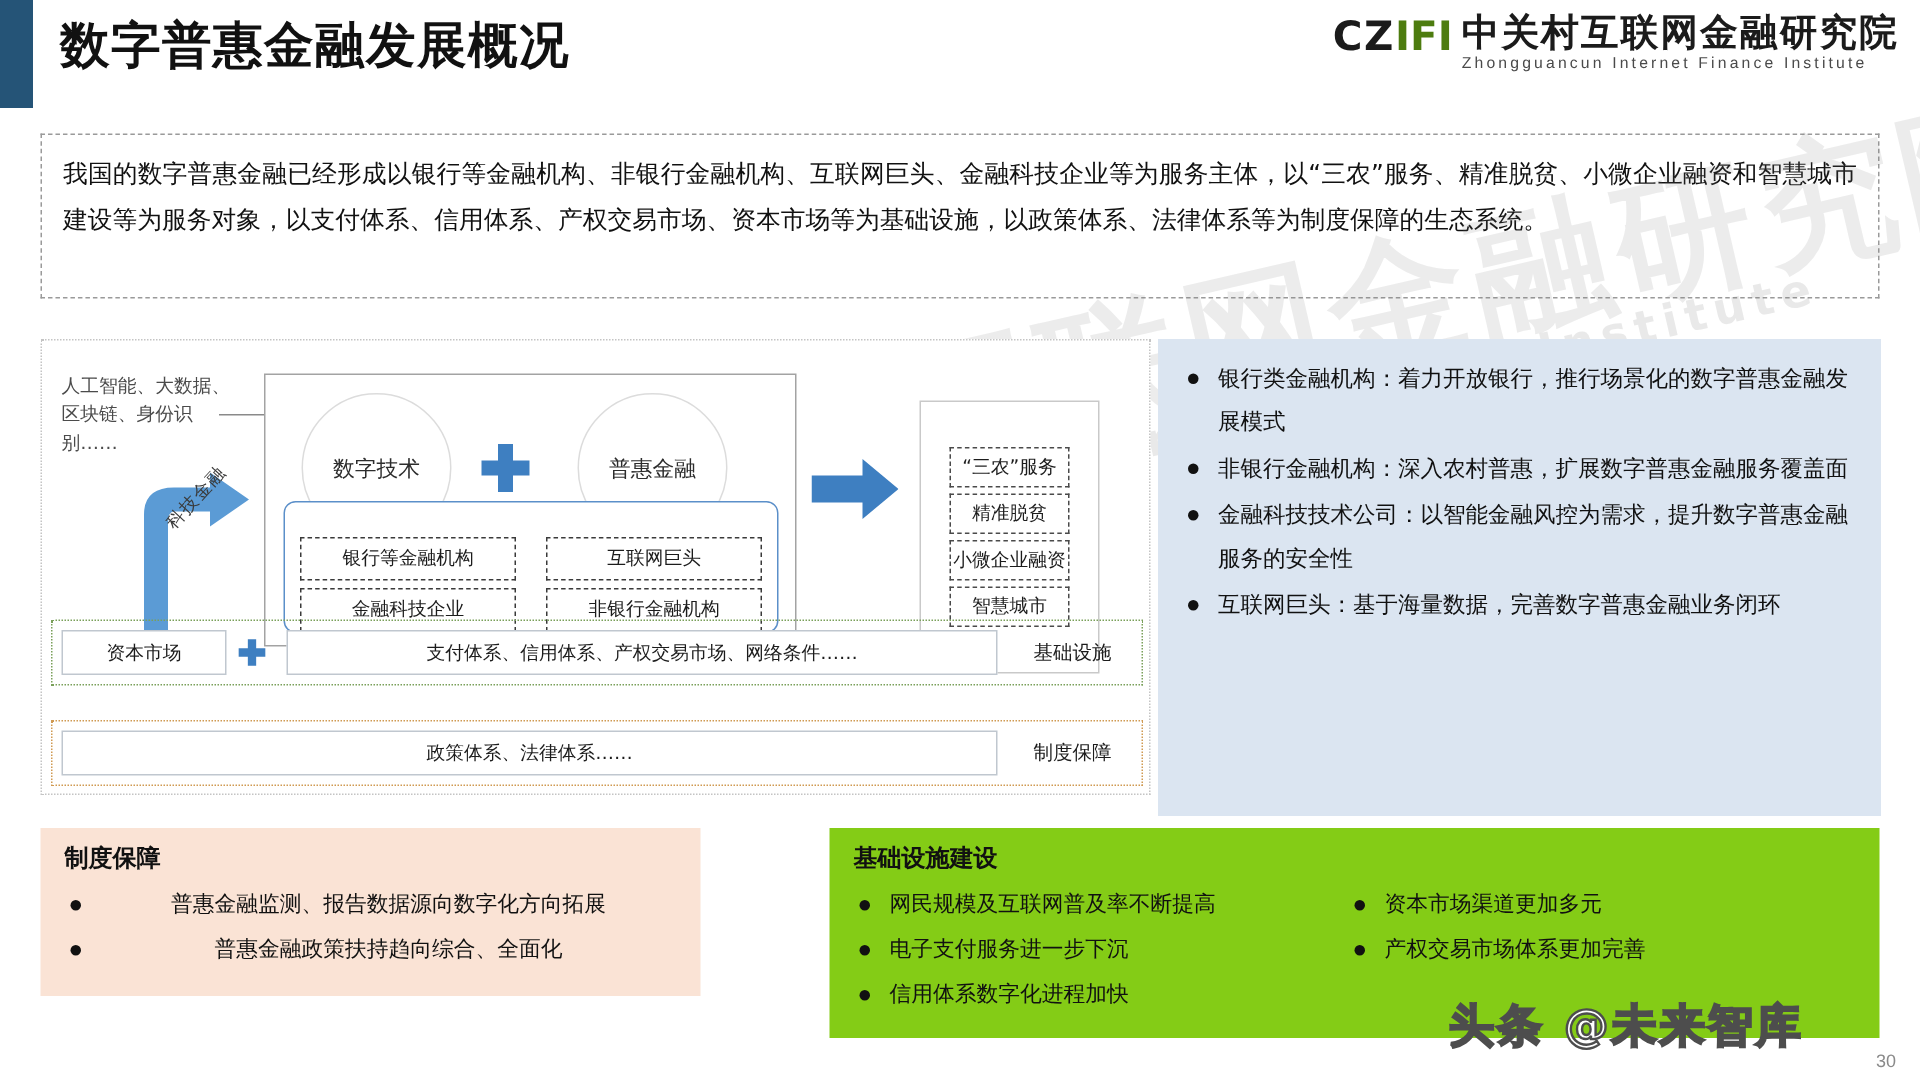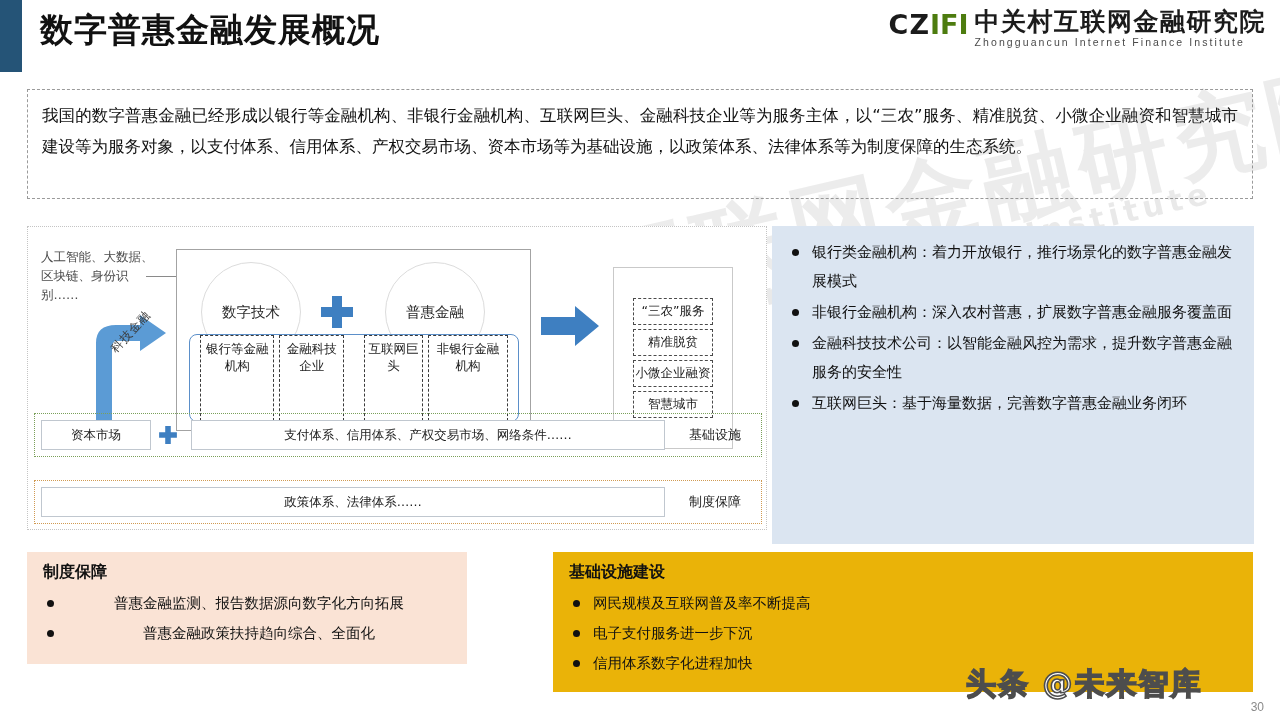--- a/index.html
+++ b/index.html
@@ -114,21 +114,21 @@
     position: absolute; left: 142px; top: 44px;
     width: 36px; height: 36px;
   }
   #subject-panel {
     position: absolute; left: 12px; top: 84px;
     width: 330px; height: 88px;
     border: 1px solid #5b8fc9; border-radius: 8px; background: #fff;
     display: flex;
   }
   .subj-col {
-    flex: 1; display: flex; flex-direction: row;
+    flex: 1; display: flex; flex-direction: column;
     justify-content: flex-end; gap: 5px; padding: 0 10px;
   }
   .dashbox {
     border: 1px dashed #3a3a3a;
     font-size: 12.5px; color: #1c1c1c;
     text-align: center; padding: 5px 2px;
     font-family: "DejaVu Sans", "Liberation Sans", sans-serif;
   }
   #arrow-right {
     position: absolute; left: 513px; top: 78px;
@@ -204,21 +204,21 @@
   #guarantee-box {
     position: absolute; left: 27px; top: 552px;
     width: 440px; height: 112px;
     background: #fae3d5; padding: 10px 16px 0 16px;
   }
   #guarantee-box ul.blist li { font-size: 14.5px; line-height: 28px; text-align: center; }
 
   #infra-box {
     position: absolute; left: 553px; top: 552px;
     width: 700px; height: 140px;
-    background: #eab308; padding: 10px 16px 0 16px;
+    background: #84cc16; padding: 10px 16px 0 16px;
   }
   #infra-cols { display: flex; }
   #infra-cols ul.blist { width: 330px; }
   #infra-cols ul.blist li { font-size: 14.5px; line-height: 28px; }
 
   
   .wm {
     position: absolute; pointer-events: none;
     font-weight: bold; white-space: nowrap;
     font-family: "DejaVu Sans", "Liberation Sans", sans-serif;
@@ -358,19 +358,23 @@
   </div>
 
   <div id="infra-box">
     <div class="panel-title">基础设施建设</div>
     <div id="infra-cols">
       <ul class="blist">
         <li>网民规模及互联网普及率不断提高</li>
         <li>电子支付服务进一步下沉</li>
         <li>信用体系数字化进程加快</li>
       </ul>
+      <ul class="blist">
+        <li>资本市场渠道更加多元</li>
+        <li>产权交易市场体系更加完善</li>
+      </ul>
     </div>
   </div>
 
   <div class="wm" id="wm-bottom">头条 @未来智库</div>
   <div id="page-num">30</div>
 
 </div>
 
 </body></html>

